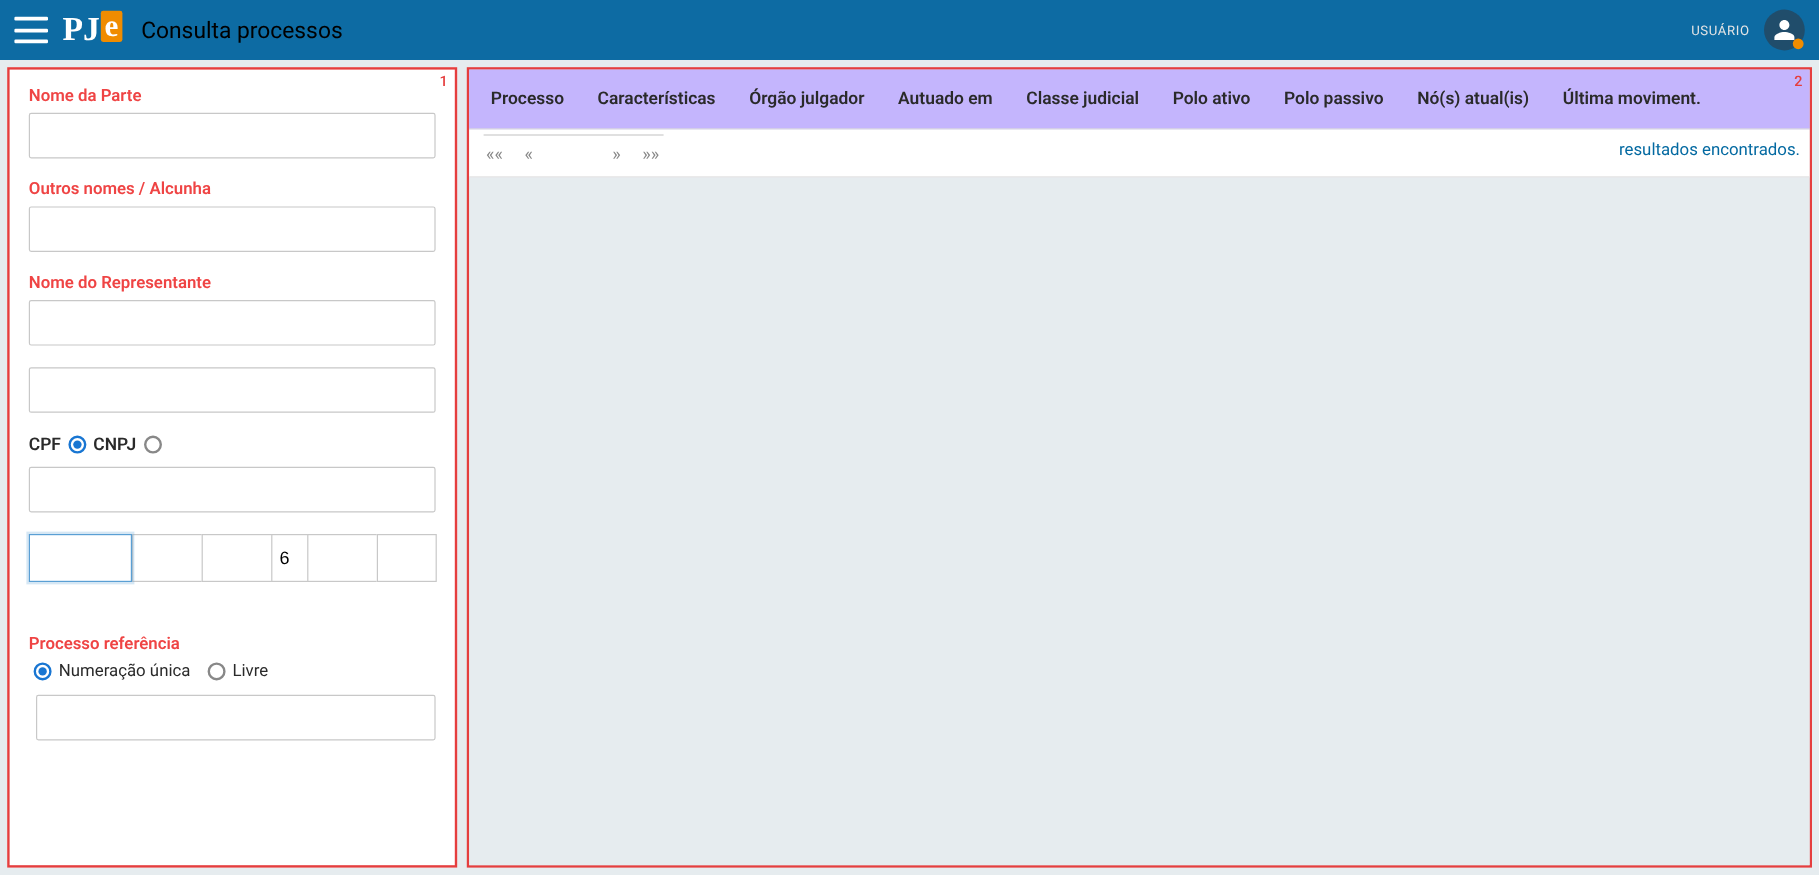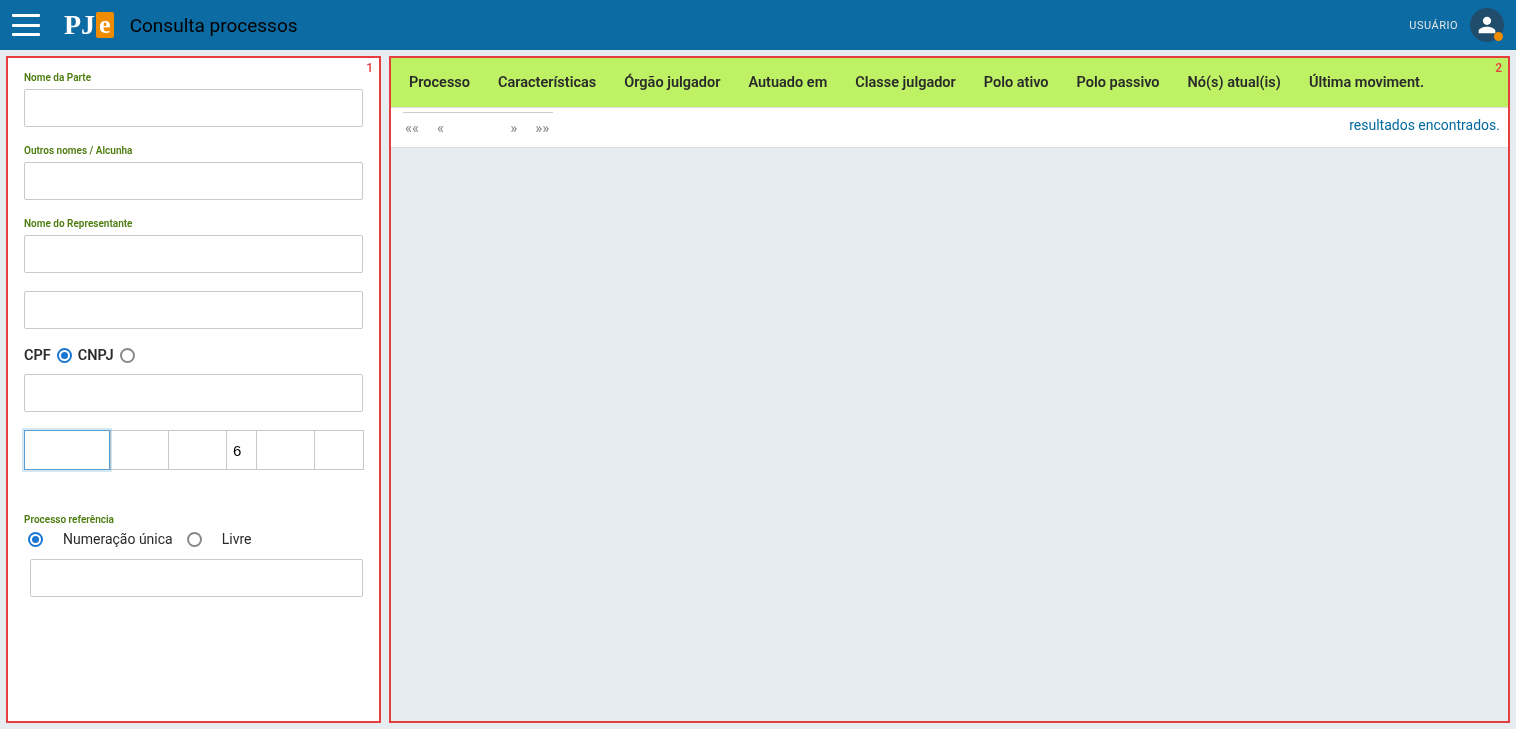--- a/index.html
+++ b/index.html
@@ -23,26 +23,25 @@
       width: 28px;
       height: 22px;
       display: flex;
       flex-direction: column;
       justify-content: space-between;
       cursor: pointer;
     }
     .hamburger span { display: block; height: 3px; background: #fff; border-radius: 1px; }
     .logo {
       display: flex;
-      align-items: center;
+      align-items: flex-start;
       color: #fff;
       font-weight: 600;
       font-size: 28px;
       font-family: Georgia, serif;
-      margin-left: 12px;
     }
     .logo-e {
       background: #f08c00;
       color: #fff;
       padding: 0 3px;
       margin-left: 1px;
       font-size: 26px;
       border-radius: 2px;
       line-height: 1;
     }
@@ -90,23 +89,23 @@
       top: 3px;
       right: 6px;
       color: #e53e3e;
       font-size: 12px;
       font-weight: 500;
     }
     .form-group { margin-bottom: 18px; }
     .form-group.tight { margin-bottom: 14px; }
     .form-label {
       display: block;
-      font-size: 10px;
+      font-size: 14px;
       font-weight: 600;
-      color: #4d7c0f;
+      color: #ef4444;
       margin-bottom: 6px;
     }
     .form-input {
       width: 100%;
       height: 38px;
       border: 1px solid #c8c8c8;
       border-radius: 2px;
       padding: 0 8px;
       font-size: 14px;
       background: #fff;
@@ -114,21 +113,21 @@
     .radio-row {
       display: flex;
       align-items: center;
       gap: 6px;
       font-size: 14.5px;
       font-weight: 600;
       color: #2a2a2a;
       margin-bottom: 8px;
     }
     .radio-row.normal { font-weight: 400; font-size: 14px; margin-bottom: 12px; margin-left: 4px; gap: 14px;}
-    .radio-row.normal .radio-item { display:flex; align-items:center; gap:20px;justify-content:flex-end; }
+    .radio-row.normal .radio-item { display:flex; align-items:center; gap:6px;justify-content:flex-end; }
     .radio {
       appearance: none;
       width: 15px; height: 15px;
       border: 2px solid #888;
       border-radius: 50%;
       position: relative;
       cursor: pointer;
       flex-shrink: 0;
     }
     .radio:checked { border-color: #1976d2; }
@@ -160,21 +159,21 @@
     .pn1 { width: 86px; }
     .pn2 { width: 58px; }
     .pn3 { width: 58px; }
     .pn4 { width: 30px; text-align: left; }
     .pn5 { width: 58px; }
     .pn6 { width: 50px; }
     .spacer-ref { height: 26px; }
     .ref-input-wrap { padding-left: 6px; }
 
     .results-header {
-      background: #bef264;
+      background: #c4b5fd;
       border-bottom: 1px solid #ddd;
       display: flex;
       align-items: center;
       padding: 16px 4px 16px 4px;
       font-size: 14.5px;
       font-weight: 600;
       color: #2a2a2a;
     }
     .results-header .col { padding: 0 14px; white-space: nowrap; }
     .results-footer {
@@ -290,21 +289,21 @@
     </div>
   </div>
 
   <div class="panel-right">
     <div class="badge">2</div>
     <div class="results-header">
       <div class="col">Processo</div>
       <div class="col">Características</div>
       <div class="col">Órgão julgador</div>
       <div class="col">Autuado em</div>
-      <div class="col">Classe julgador</div>
+      <div class="col">Classe judicial</div>
       <div class="col">Polo ativo</div>
       <div class="col">Polo passivo</div>
       <div class="col">Nó(s) atual(is)</div>
       <div class="col">Última moviment.</div>
     </div>
     <div class="results-footer">
       <div class="pager-wrap">
         <div class="pager-line"></div>
         <div class="pager">
           <span>««</span>

